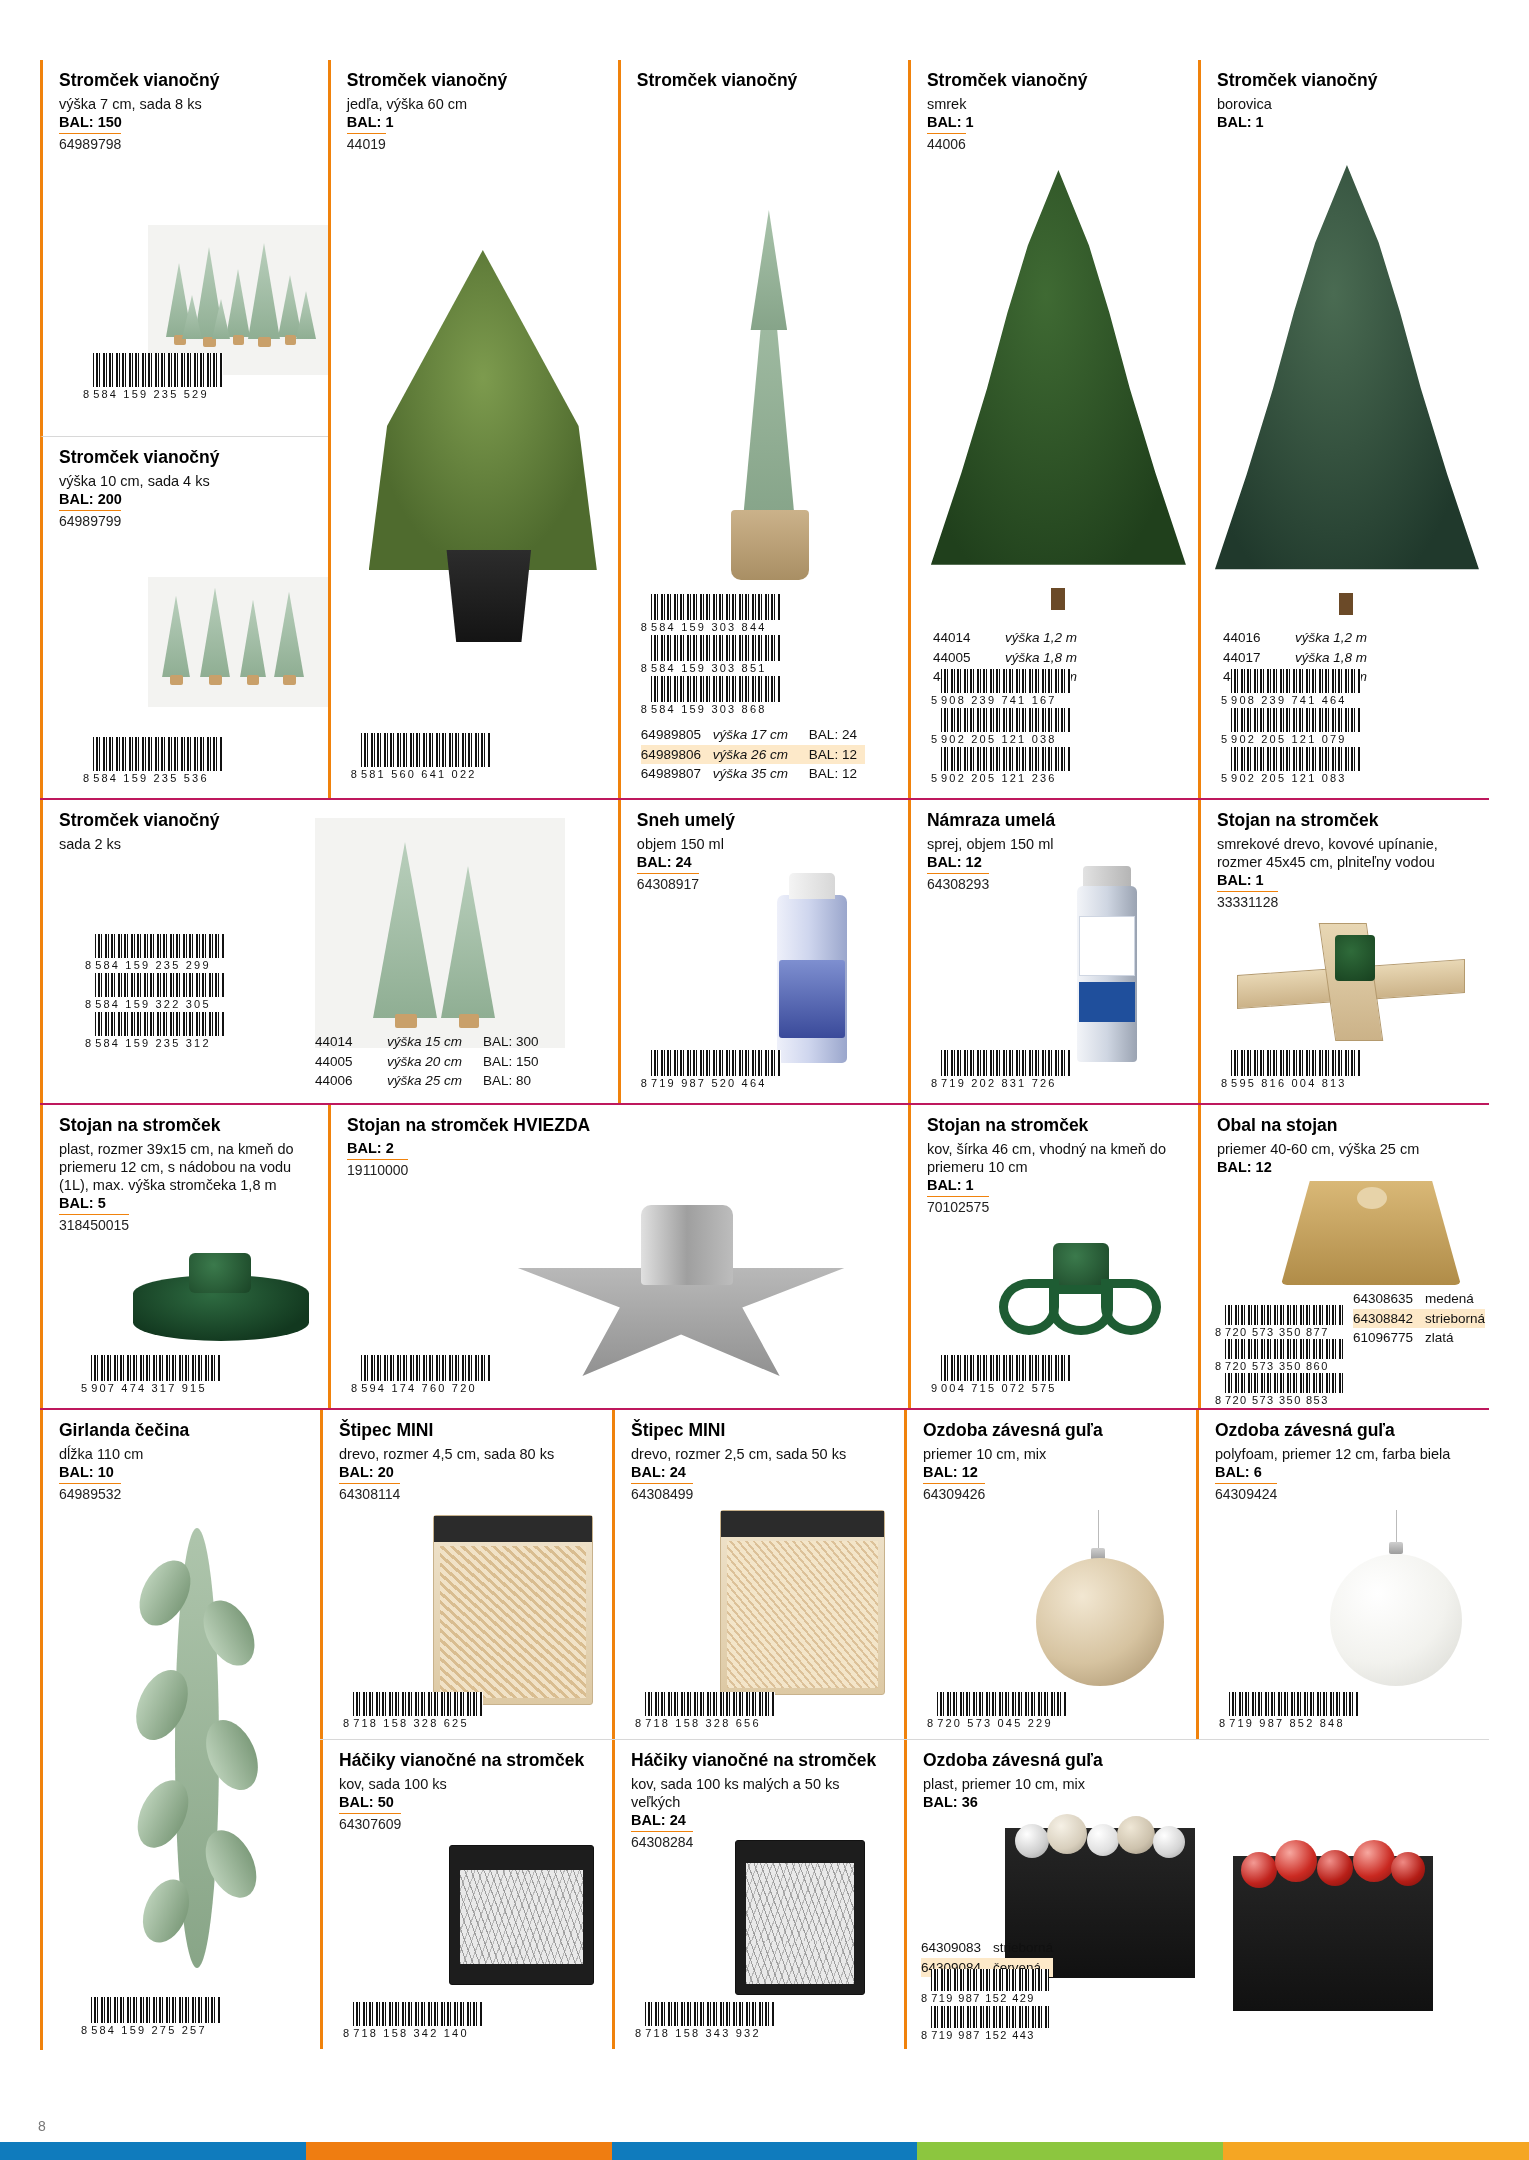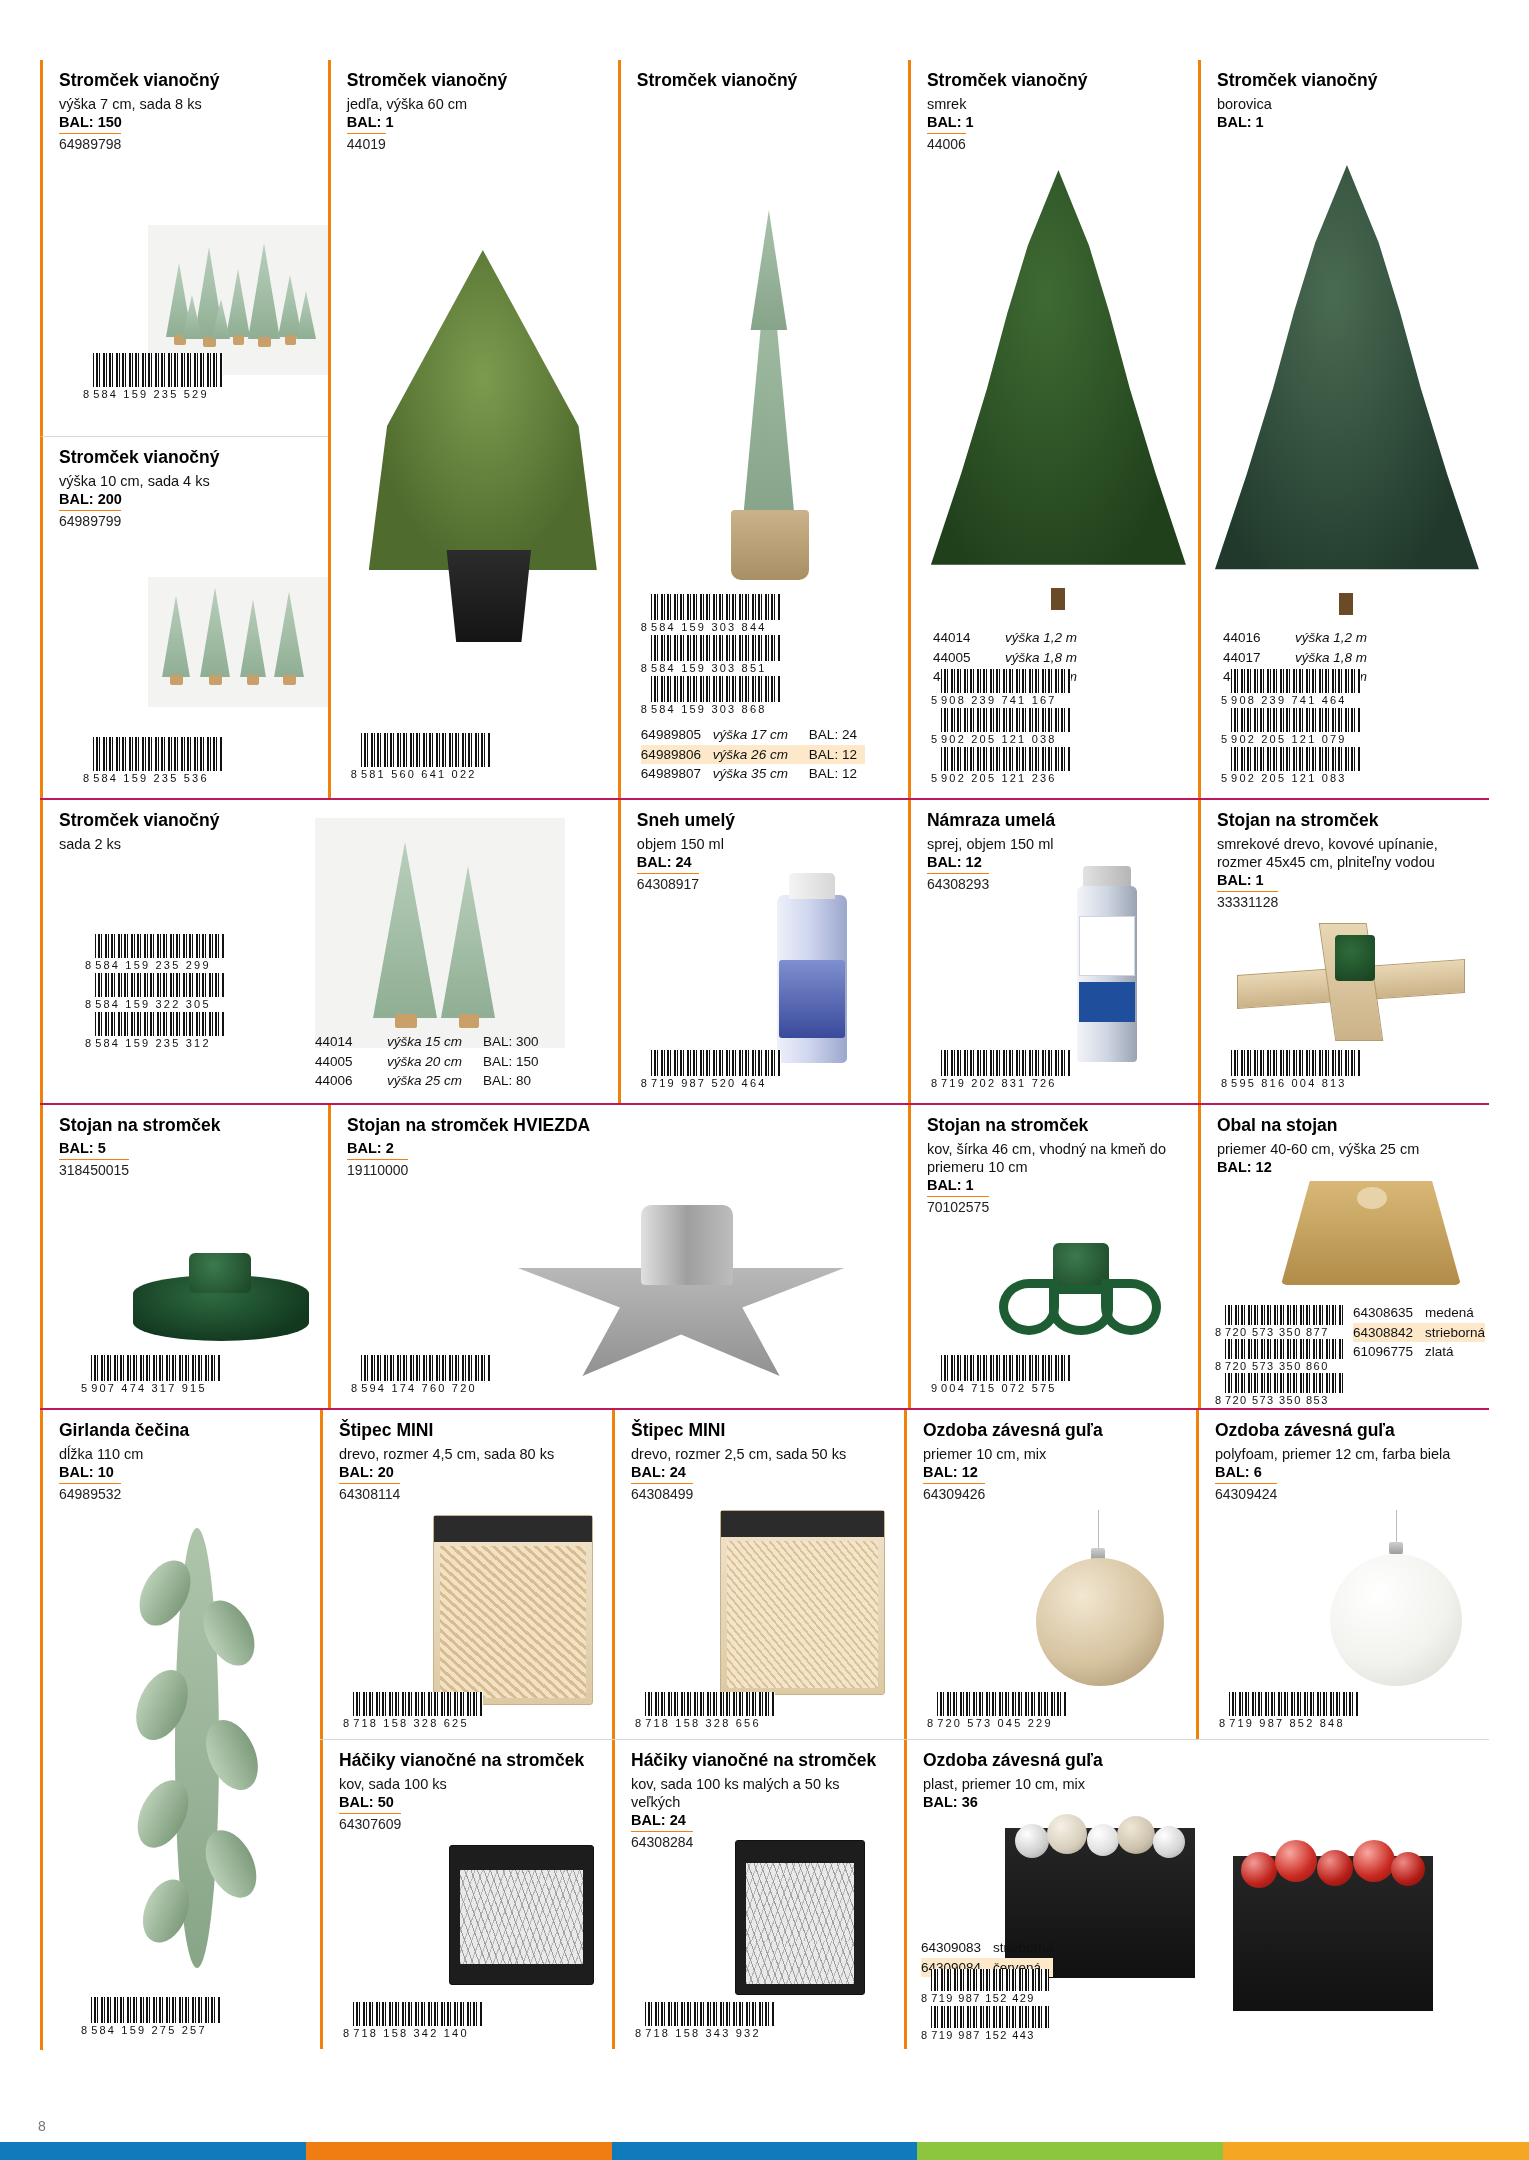--- a/index.html
+++ b/index.html
@@ -564,20 +564,21 @@
             </div>
         </div>
       </div>
     </div>
   </div>
 
   <div class="row" style="height:305px;">
 
     <div class="cell" style="width:290px;">
       <div class="title">Stojan na stromček</div>
+      <div class="desc">plast, rozmer 39x15 cm, na kmeň do priemeru 12 cm, s nádobou na vodu (1L), max. výška stromčeka 1,8 m</div>
       <div class="bal">BAL: 5</div>
       <div class="code">318450015</div>
 
       <div class="img" style="position:absolute; left:80px; top:130px; width:200px; height:120px;">
         <div class="plastbase" style="left:10px; top:40px; width:176px; height:66px;"></div>
         <div class="plasttop" style="left:66px; top:18px; width:62px; height:40px;"></div>
       </div>
 
       <div class="bcwrap" style="position:absolute; left:38px; bottom:14px;">
         <div class="bcline">
@@ -662,21 +663,21 @@
         </div>
         <div class="bcline">
           <div class="bc-digit">8</div>
           <div>
               <div class="bars" style="height:20px; width:118px;"></div>
           <div class="bc-num" style="letter-spacing:1.4px;">720 573 350 853</div>
             </div>
         </div>
       </div>
 
-      <div class="variants" style="position:absolute; left:152px; top:198px;">
+      <div class="variants" style="position:absolute; left:152px; top:184px;">
         <div class="vrow">
             <span class="c1">64308635</span>
             <span>medená</span>
           </div>
         <div class="vrow hl">
             <span class="c1">64308842</span>
             <span>strieborná</span>
           </div>
         <div class="vrow">
             <span class="c1">61096775</span>

